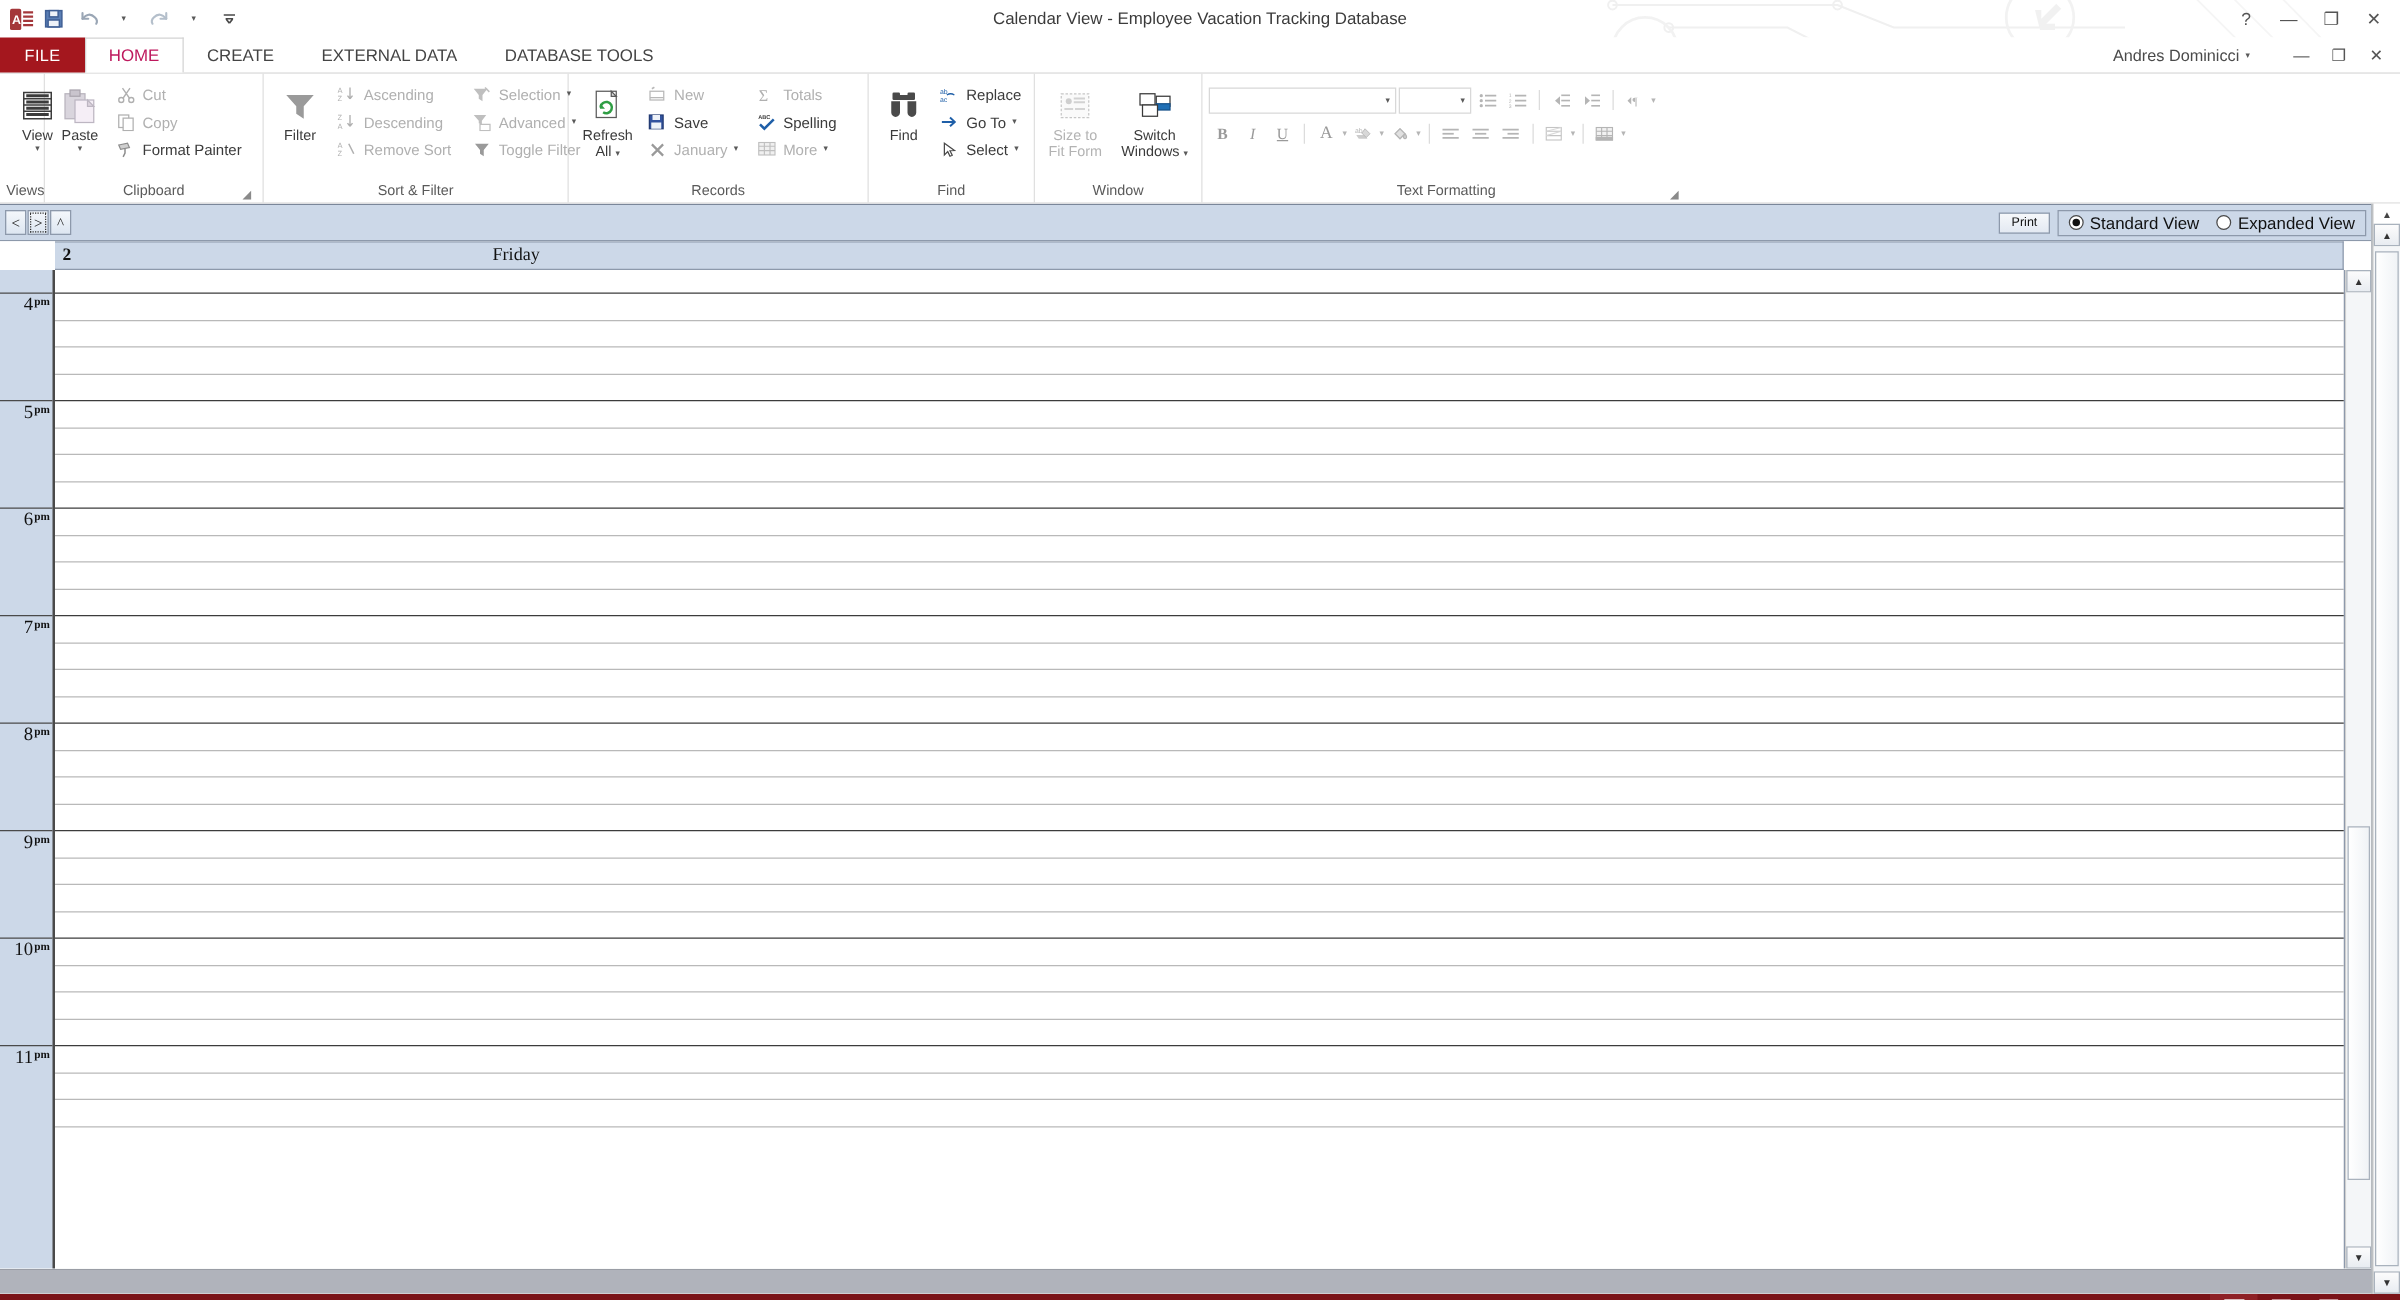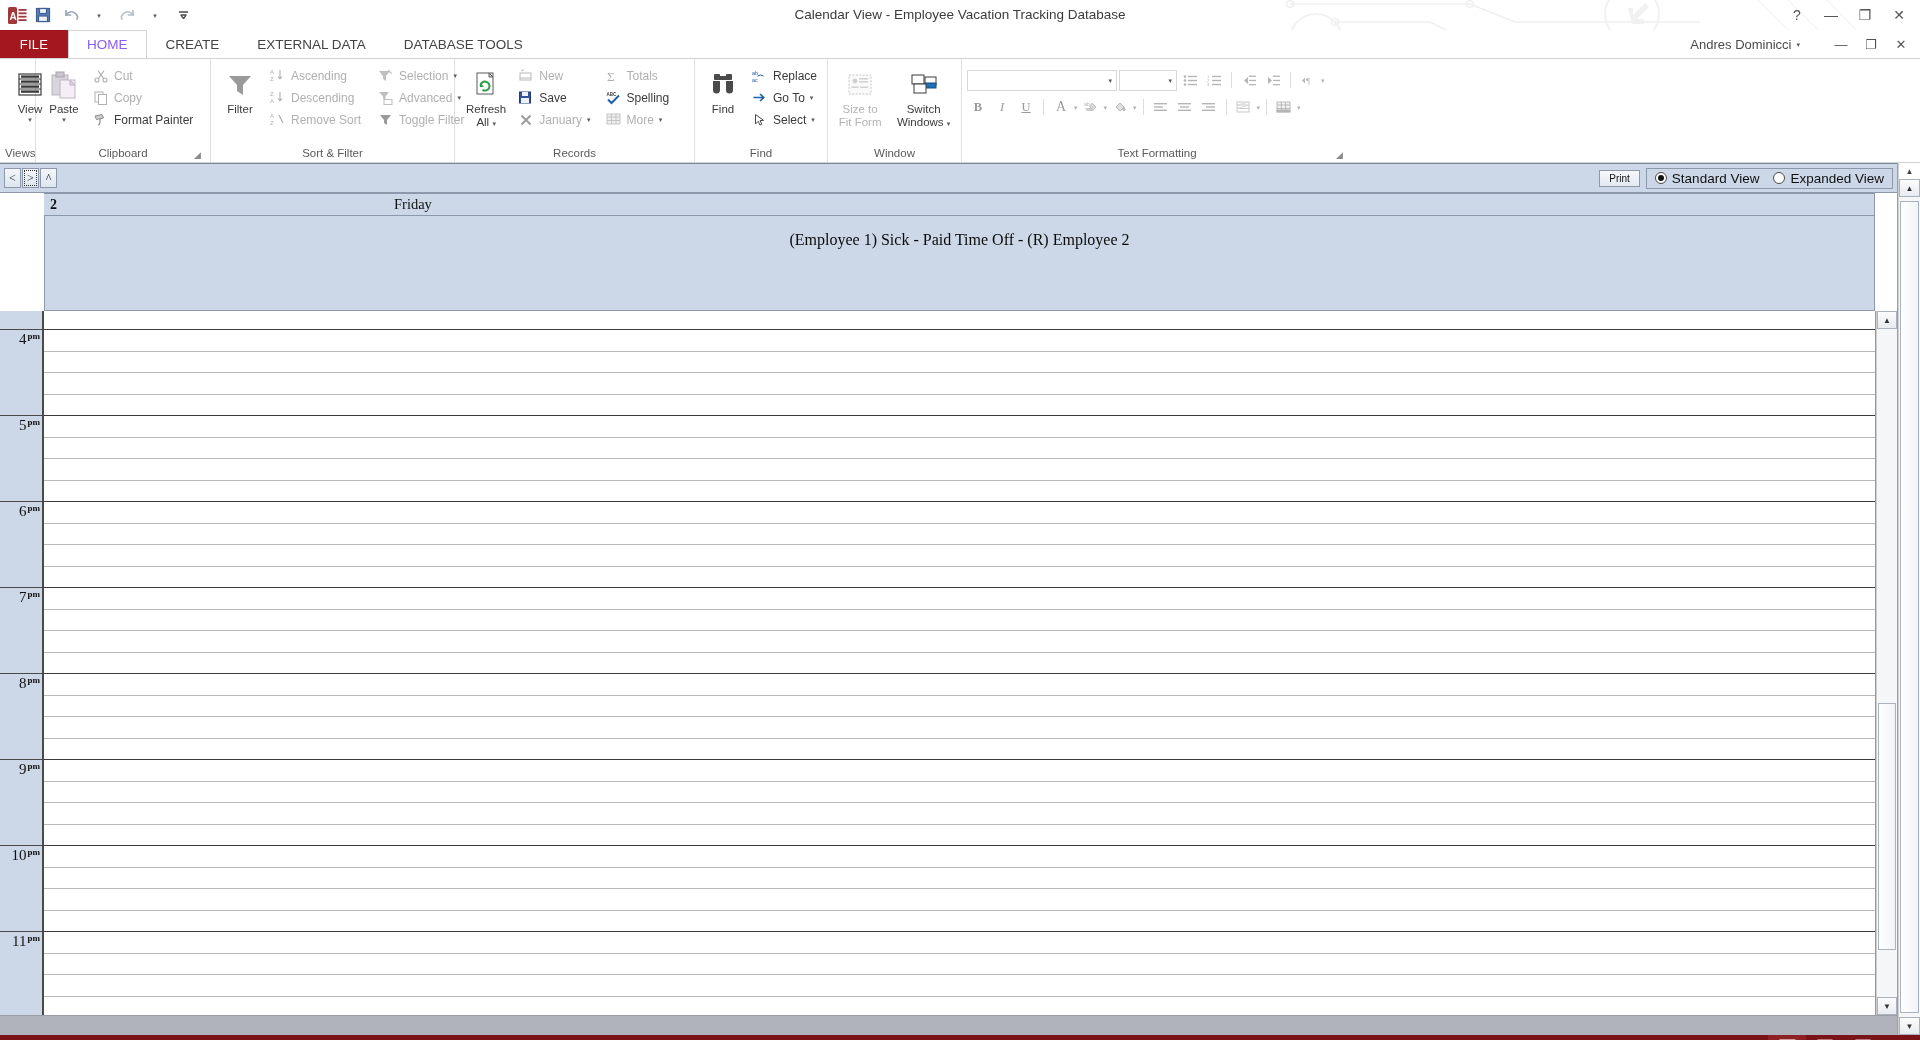--- a/index.html
+++ b/index.html
@@ -75,21 +75,21 @@
     font-size: 13px; letter-spacing: .3px;
   }
   .tab {
     padding: 0 18px;
     display: flex; align-items: center;
     font-size: 13.5px; color: #444;
     border: 1px solid transparent;
     border-bottom: none;
   }
   .tab.active {
-    color: #8b5cf6;
+    color: #be185d;
     background: #fff;
     border-color: #d4d4d4;
     position: relative; top: 0;
   }
   .account {
     position: absolute; right: 120px; top: 0;
     height: 29px; display: flex; align-items: center;
     font-size: 13px; color: #4a4a4a; gap: 5px;
   }
   .win-sub {
@@ -961,23 +961,20 @@
     </div>
 
     <div class="cal-body">
       <div class="cal-grid-wrap">
 
         <div class="day-head">
           <span class="day-num">2</span>
           <span class="day-name">Friday</span>
         </div>
 
-        <div class="allday">
-          <span class="event-text">(Employee 1) Sick - Paid Time Off - (R) Employee 2</span>
-        </div>
 
         <div class="hours">
           <div class="timecol" id="timecol">
               <div class="hourslot" style="height: 18px;"></div>
               <div class="hourslot" style="height: 86px;">
                 <div class="hour-label">
                   <span>4</span>
                   <sup>pm</sup>
                 </div>
               </div>

